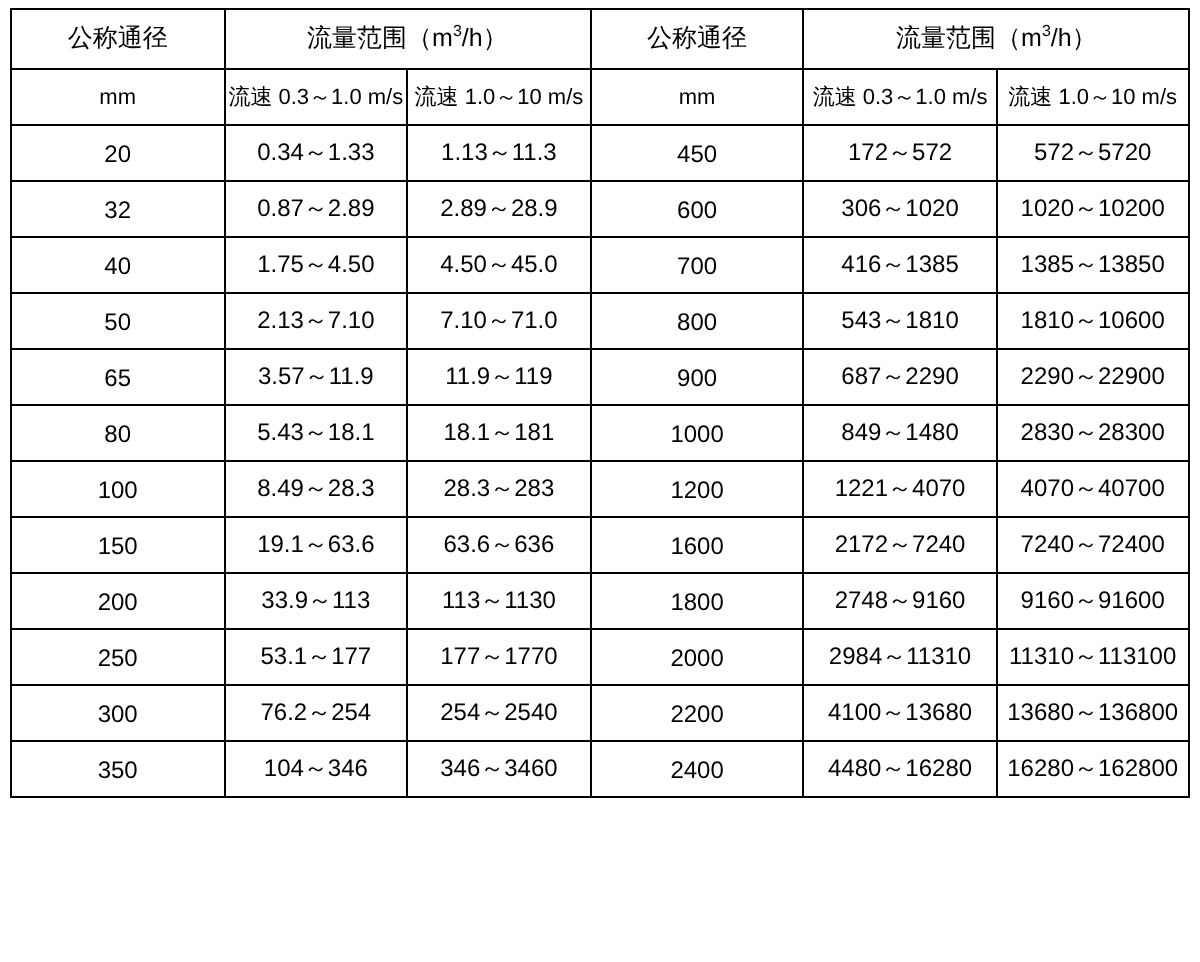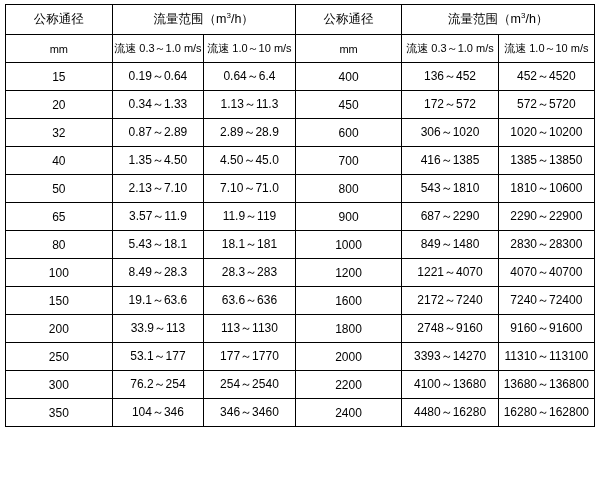--- a/index.html
+++ b/index.html
@@ -83,46 +83,38 @@
       <tr class="sub-row">
         <td class="col-dn unit">mm</td>
         <td class="col-a">流速 0.3～1.0 m/s</td>
         <td class="col-a">流速 1.0～10 m/s</td>
         <td class="col-dn unit">mm</td>
         <td class="col-b">流速 0.3～1.0 m/s</td>
         <td class="col-b">流速 1.0～10 m/s</td>
       </tr>
 
       <tr class="body-row">
-        <td>15</td>
-        <td class="vals">0.19～0.64</td>
-        <td class="vals">0.64～6.4</td>
-        <td>400</td>
-        <td class="vals">136～452</td>
-        <td class="vals">452～4520</td>
-      </tr>
-      <tr class="body-row">
         <td>20</td>
         <td class="vals">0.34～1.33</td>
         <td class="vals">1.13～11.3</td>
         <td>450</td>
         <td class="vals">172～572</td>
         <td class="vals">572～5720</td>
       </tr>
       <tr class="body-row sep-top">
         <td>32</td>
         <td class="vals">0.87～2.89</td>
         <td class="vals">2.89～28.9</td>
         <td>600</td>
         <td class="vals">306～1020</td>
         <td class="vals">1020～10200</td>
       </tr>
       <tr class="body-row">
         <td>40</td>
-        <td class="vals">1.35～4.50</td>
+        <td class="vals">1.75～4.50</td>
         <td class="vals">4.50～45.0</td>
         <td>700</td>
         <td class="vals">416～1385</td>
         <td class="vals">1385～13850</td>
       </tr>
       <tr class="body-row">
         <td>50</td>
         <td class="vals">2.13～7.10</td>
         <td class="vals">7.10～71.0</td>
         <td>800</td>
@@ -167,21 +159,21 @@
         <td class="vals">113～1130</td>
         <td>1800</td>
         <td class="vals">2748～9160</td>
         <td class="vals">9160～91600</td>
       </tr>
       <tr class="body-row">
         <td>250</td>
         <td class="vals">53.1～177</td>
         <td class="vals">177～1770</td>
         <td>2000</td>
-        <td class="vals">3393～14270</td>
+        <td class="vals">2984～11310</td>
         <td class="vals">11310～113100</td>
       </tr>
       <tr class="body-row">
         <td>300</td>
         <td class="vals">76.2～254</td>
         <td class="vals">254～2540</td>
         <td>2200</td>
         <td class="vals">4100～13680</td>
         <td class="vals">13680～136800</td>
       </tr>

